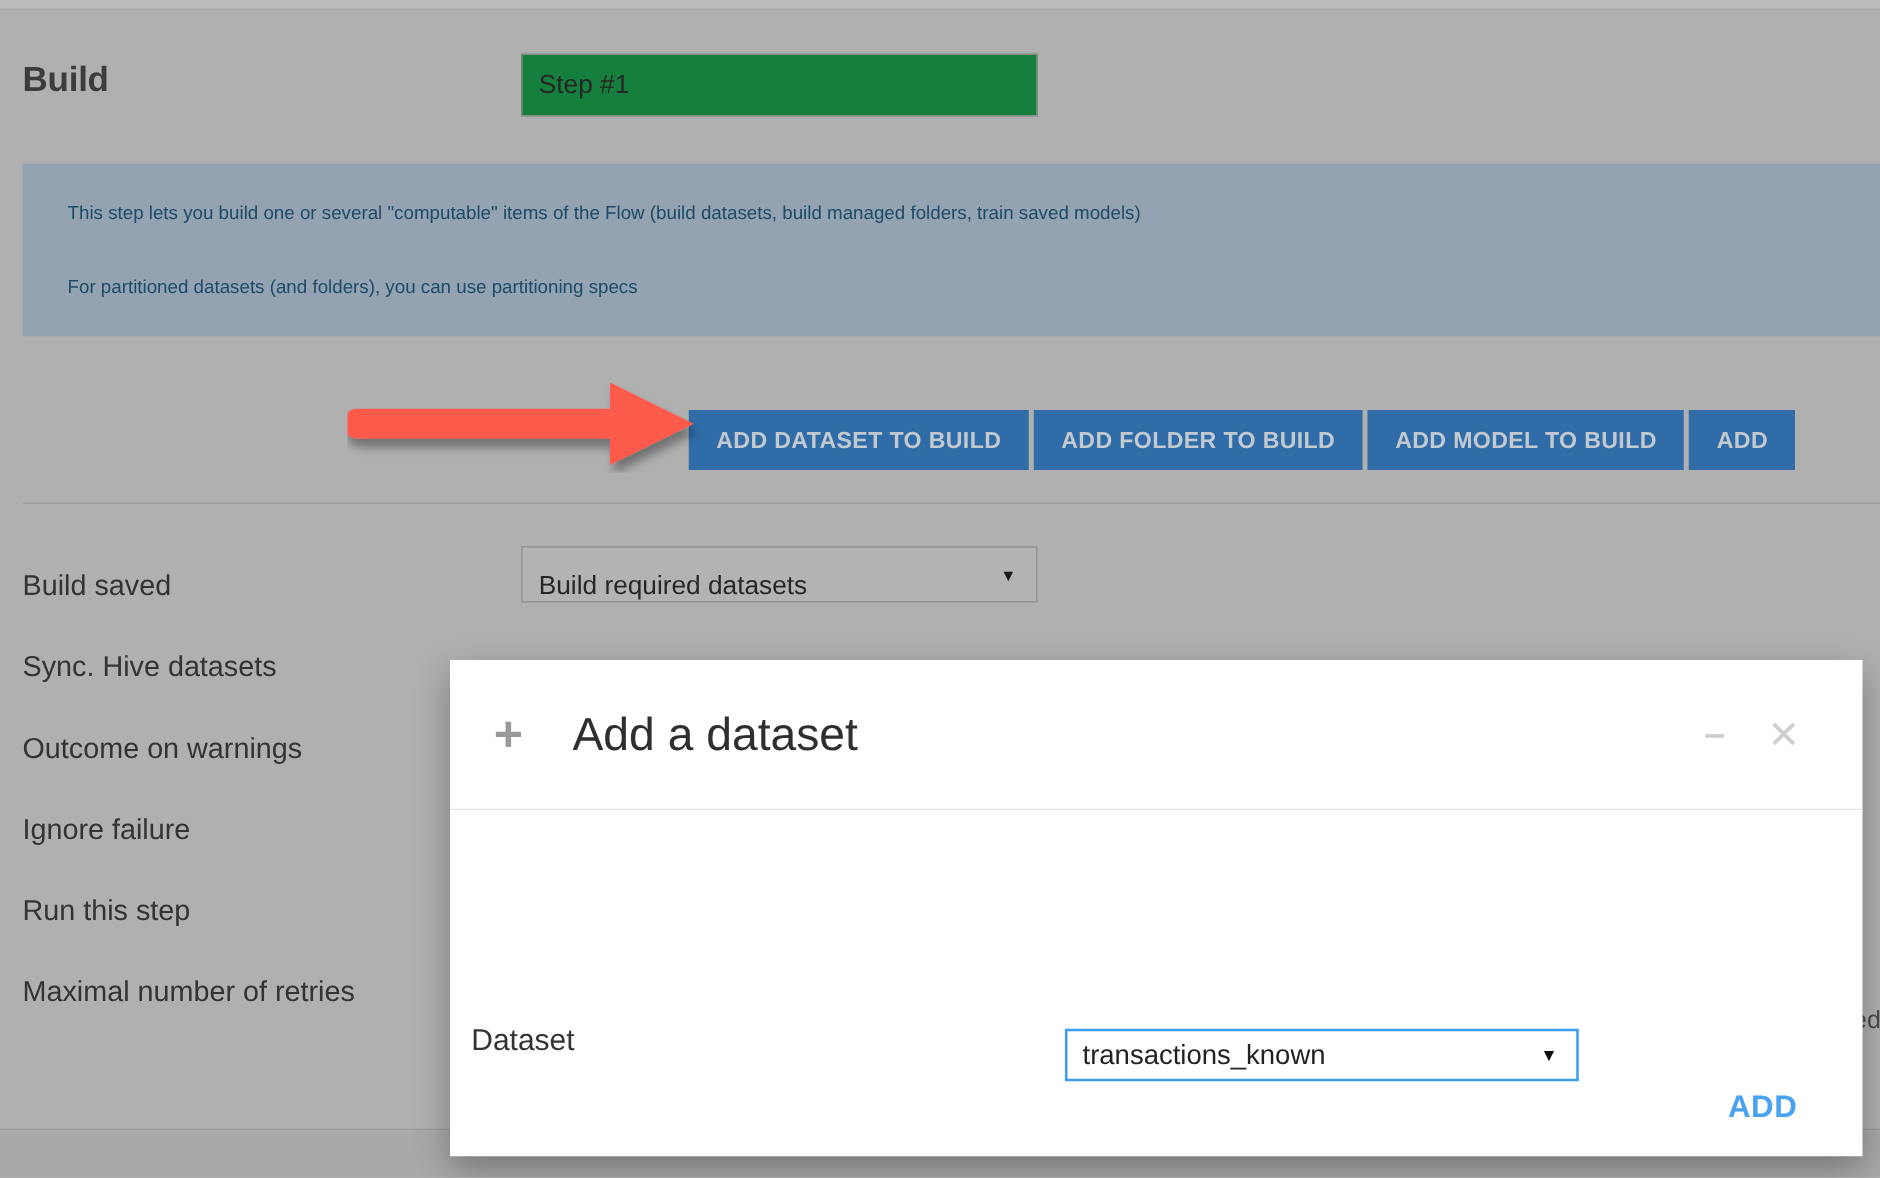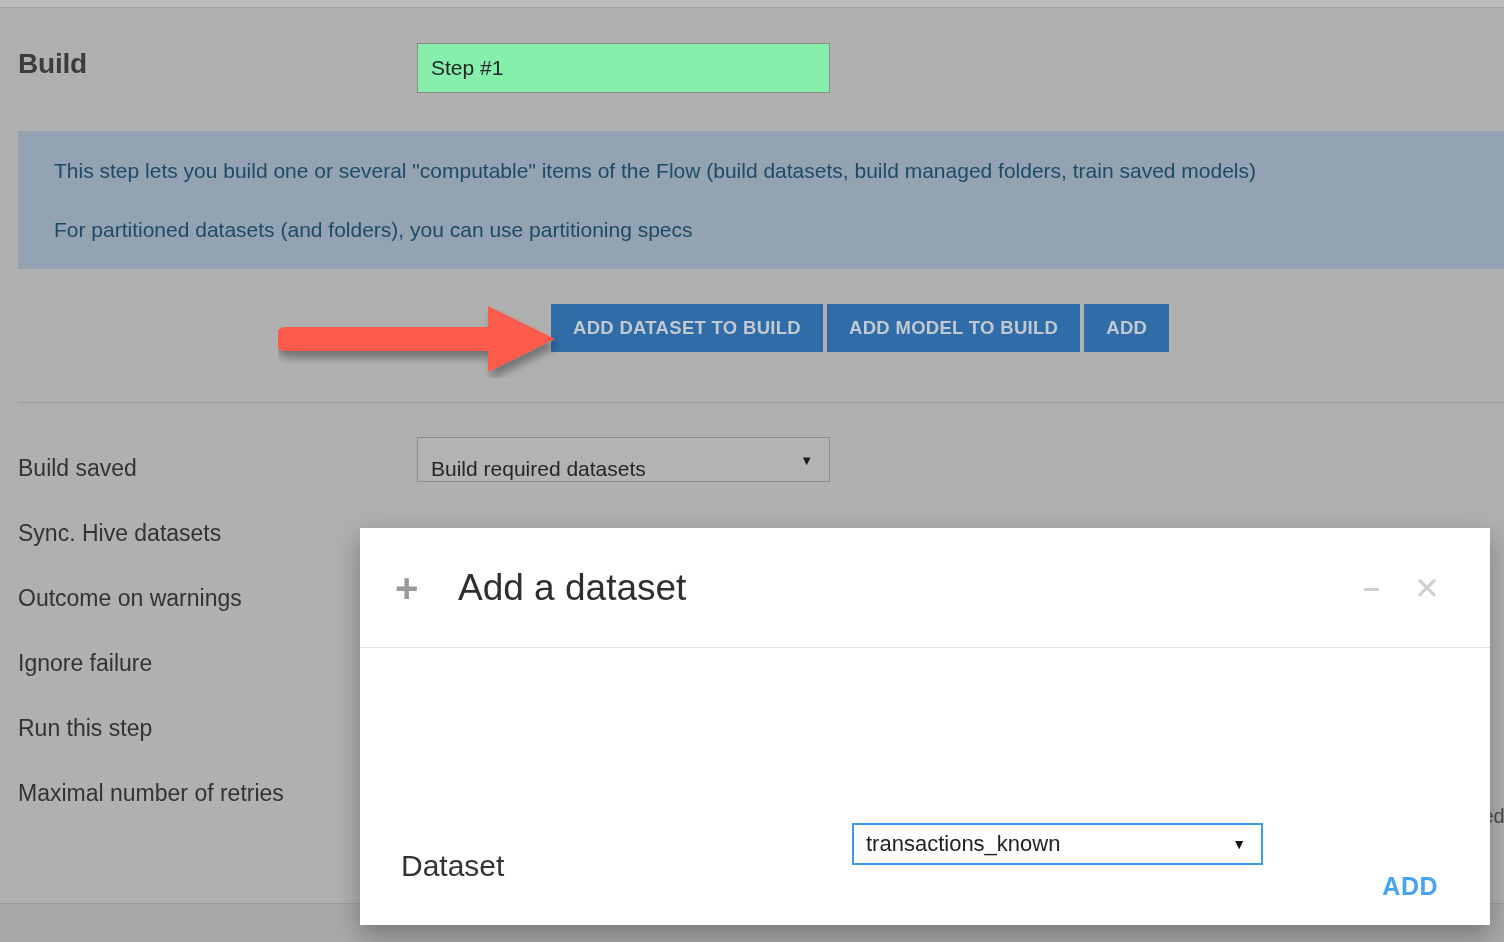--- a/index.html
+++ b/index.html
@@ -35,53 +35,54 @@
     left: 18px; top: 48px;
     font-size: 28px;
     font-weight: bold;
     color: #3c3c3c;
     letter-spacing: -0.2px;
   }
   .step-input {
     position: absolute;
     left: 417px; top: 43px;
     width: 413px; height: 50px;
-    background: #86efac;
+    background: #15803d;
     border: 1px solid #8c8c8c;
     font-family: "Liberation Sans", sans-serif;
     font-size: 21px;
     color: #262626;
     padding: 0 13px;
     outline: none;
   }
 
   
   .info-banner {
     position: absolute;
     left: 18px; top: 131px;
     width: 1486px; height: 138px;
     background: #93a3b1;
     color: #1d4a66;
     padding: 26px 0 0 36px;
   }
   .info-line {
-    font-size: 21px;
+    font-size: 15px;
     line-height: 28px;
     margin-bottom: 31px;
     white-space: nowrap;
   }
   .info-line:last-child { margin-bottom: 0; }
 
   
   .btn-row {
     position: absolute;
-    left: 551px; top: 304px;
+    left: 551px; top: 316px;
     display: flex;
     gap: 4px;
     height: 60px;
+    align-items: flex-end;
   }
   .blue-btn {
     background: #2f6ca8;
     color: #c2c9d0;
     border: none;
     font-family: "Liberation Sans", sans-serif;
     font-size: 18.5px;
     font-weight: bold;
     letter-spacing: 0.3px;
     padding: 0 22px;
@@ -212,25 +213,24 @@
     right: 50px;
     font-size: 31px;
   }
 
   .modal-body {
     position: relative;
     height: 200px;
   }
   .field-label {
     position: absolute;
-    left: 41px; top: 185px;
-    transform: translateY(-50%);
-    font-size: 30px;
+    left: 17px; top: 185px;
+    transform: translateY(-50%);
+    font-size: 24px;
     color: #333;
-    margin-top: 33px;
   }
   .dataset-select {
     position: absolute;
     left: 492px; top: 175px;
     width: 411px; height: 42px;
     background: #ffffff;
     border: 2px solid #3b9cf0;
     font-family: "Liberation Sans", sans-serif;
     font-size: 22px;
     color: #222;
@@ -278,20 +278,21 @@
 
   <input class="step-input" type="text" value="Step #1" style="">
 
   <div class="info-banner">
     <div class="info-line">This step lets you build one or several "computable" items of the Flow (build datasets, build managed folders, train saved models)</div>
     <div class="info-line">For partitioned datasets (and folders), you can use partitioning specs</div>
   </div>
 
   <div class="btn-row">
     <button class="blue-btn">ADD DATASET TO BUILD</button>
+    <button class="blue-btn">ADD FOLDER TO BUILD</button>
     <button class="blue-btn">ADD MODEL TO BUILD</button>
     <button class="blue-btn">ADD</button>
   </div>
 
   <div class="hr-divider"></div>
 
   <div class="settings">
 
     <div class="setting-row">
       <div class="setting-label">Build saved</div>

